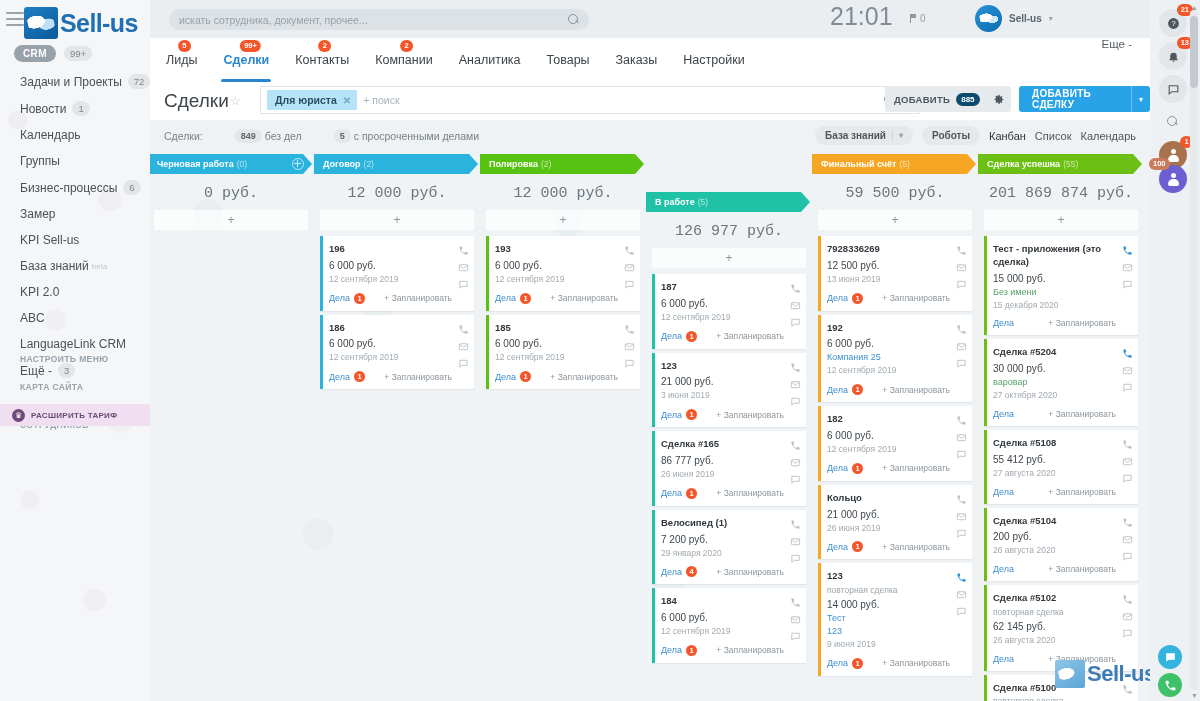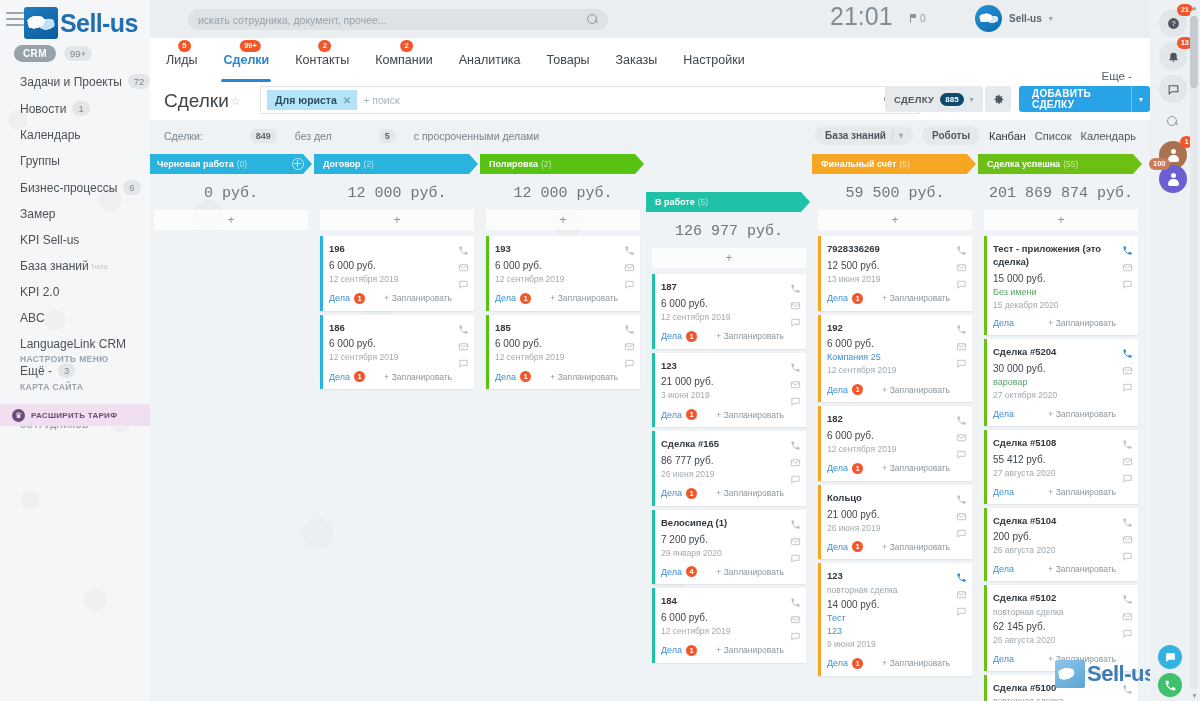--- a/index.html
+++ b/index.html
@@ -80,21 +80,21 @@
     font-size:8px;display:flex;align-items:center;justify-content:center;
   }
   .sb-upgrade .txt { font-size:8px; font-weight:bold; color:#6a4b74; letter-spacing:.3px; }
 
   
   .topbar {
     position:absolute; left:150px; top:0; width:1050px; height:38px;
     background:#eaeef1;
   }
   .search-box {
-    position:absolute; left:38px; top:9px; width:420px; height:21px;
+    position:absolute; left:19px; top:9px; width:420px; height:21px;
     background:#dde2e6; border-radius:11px;
     display:flex; align-items:center; padding:0 10px;
   }
   .search-box input {
     border:none; background:transparent; outline:none; flex:1;
     font-size:10.5px; color:#7b858d; font-family:"Liberation Sans", sans-serif;
   }
   .search-box input::placeholder { color:#98a2aa; }
   .mag { width:11px; height:11px; position:relative; flex:none; }
   .mag::before{ content:""; position:absolute; left:0; top:0; width:8px;height:8px;
@@ -135,21 +135,21 @@
   .nav-item.active { color:#2a86d0; font-weight:bold; }
   .nav-item.active::after{
     content:""; position:absolute; left:0; right:0; bottom:0; height:3px; background:#2a86d0; border-radius:2px;
   }
   .nav-badge {
     position:absolute; top:2px; left:50%; transform:translateX(-30%);
     background:#f4562a; color:#fff; font-size:7.5px; font-weight:bold;
     border-radius:8px; padding:1px 4px; min-width:13px; text-align:center; line-height:1.3;
   }
   .nav-more {
-    position:absolute; right:18px; top:0; height:44px; display:flex; align-items:flex-end;
+    position:absolute; right:18px; top:0; height:44px; display:flex; align-items:flex-start;
     font-size:11.5px; color:#555d64; cursor:pointer; gap:3px;
   }
 
   
   .rail {
     position:absolute; right:0; top:0; width:50px; height:701px;
     background:#eef1f3; z-index:6;
   }
   .rail-btn {
     position:absolute; left:9px; width:28px; height:28px; border-radius:50%;
@@ -201,21 +201,21 @@
   .add-btn {
     position:absolute; left:869px; top:4px; height:26px; background:#29a3e8; border-radius:3px;
     display:flex; align-items:center; cursor:pointer;
   }
   .add-btn .t { color:#fff; font-size:10px; font-weight:bold; letter-spacing:.3px; padding:0 13px; }
   .add-btn .sep { width:1px; height:26px; background:rgba(255,255,255,.35); }
   .add-btn .ar { color:#fff; font-size:8px; padding:0 7px; }
 
   
   .subbar { position:absolute; left:150px; top:120px; width:1000px; height:34px; }
-  .subbar-txt { position:absolute; left:14px; top:9px; font-size:10.5px; color:#78828a; display:flex; align-items:center; gap:18px;}
+  .subbar-txt { position:absolute; left:14px; top:9px; font-size:10.5px; color:#78828a; display:flex; align-items:center; gap:3px;}
   .pill-grey { background:#e3e7ea; color:#5d666d; font-size:9px; font-weight:bold; border-radius:9px; padding:2px 6px;margin-left:29px; }
   .sub-right { position:absolute; right:14px; top:6px; display:flex; align-items:center; gap:9px; }
   .btn-soft {
     background:#e5e9ec; border-radius:12px; font-size:10px; color:#4f575e; font-weight:bold;
     padding:4px 10px; cursor:pointer; display:flex; align-items:center; gap:6px;
   }
   .btn-soft .dv { width:1px; height:11px; background:#cfd5da; }
   .view-link { font-size:11px; color:#4f575e; cursor:pointer; }
   .view-link.active { color:#2d3338; }
 
@@ -433,21 +433,21 @@
         <span class="chip-x">✕</span>
       </span>
       <span class="filter-ph">+ поиск</span>
       <span class="fb-icons">
         <span class="mag"></span>
         <span style="font-size:10px;color:#aab2b8;">✕</span>
       </span>
     </div>
 
     <div class="sale-btn">
-      <span class="t">СДЕЛКУ</span>
+      <span class="t">ДОБАВИТЬ</span>
       <span class="b">885</span>
       <span class="caret-sm">▾</span>
     </div>
 
     <div class="gear-btn">
       <svg width="13" height="13" viewBox="0 0 24 24">
         <path fill="#4f575e" d="M12 8a4 4 0 100 8 4 4 0 000-8zm0 6a2 2 0 110-4 2 2 0 010 4z"></path>
         <path fill="#4f575e" d="M21 13v-2l-2.3-.4a7 7 0 00-.7-1.7l1.3-1.9-1.4-1.4-1.9 1.3a7 7 0 00-1.7-.7L13.8 3h-2l-.4 2.3a7 7 0 00-1.7.7L7.8 4.7 6.4 6.1l1.3 1.9a7 7 0 00-.7 1.7L4.7 11v2l2.3.4c.2.6.4 1.2.7 1.7l-1.3 1.9 1.4 1.4 1.9-1.3c.5.3 1.1.5 1.7.7l.4 2.3h2l.4-2.3c.6-.2 1.2-.4 1.7-.7l1.9 1.3 1.4-1.4-1.3-1.9c.3-.5.5-1.1.7-1.7L21 13z"></path>
       </svg>
     </div>

